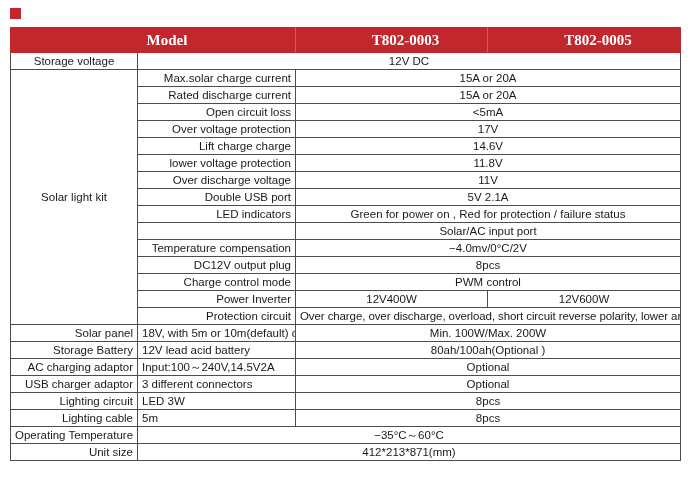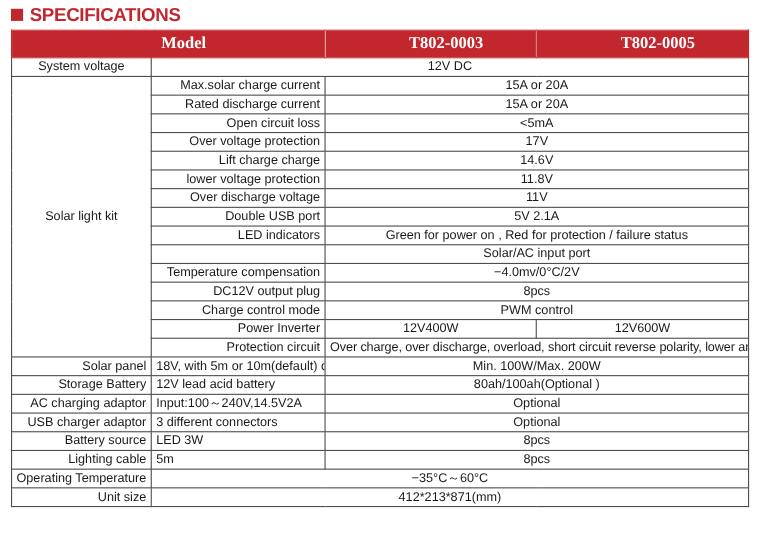--- a/index.html
+++ b/index.html
@@ -95,41 +95,40 @@
     letter-spacing: -0.1px;
     text-align: center;
   }
   .empty { }
 </style>
 </head>
 <body>
 
 <div class="title-row">
   <div class="title-bullet"></div>
-  <div class="title-text">SPECIFICATIONS</div>
 </div>
 
 <div class="table-wrap">
   <table class="spec">
     <colgroup>
       <col class="c1">
         <col class="c2">
         <col class="c3">
         <col class="c4">
     </colgroup>
     <tbody>
 
       <tr class="head">
         <th class="first" colspan="2">Model</th>
         <th>T802-0003</th>
         <th class="last">T802-0005</th>
       </tr>
 
       <tr>
-        <td class="lbl">System voltage</td>
+        <td class="lbl">Storage voltage</td>
         <td colspan="3" class="val">12V DC</td>
       </tr>
 
       <tr>
         <td class="rowspan-lbl" rowspan="15">Solar light kit</td>
         <td class="lbl-left">Max.solar charge current</td>
         <td colspan="2" class="val">15A or 20A</td>
       </tr>
       <tr>
         <td class="lbl-left">Rated discharge current</td>
@@ -203,21 +202,21 @@
         <td class="lbl-left">AC charging adaptor</td>
         <td class="val-left">Input:100～240V,14.5V2A</td>
         <td colspan="2" class="val">Optional</td>
       </tr>
       <tr>
         <td class="lbl-left">USB charger adaptor</td>
         <td class="val-left">3 different connectors</td>
         <td colspan="2" class="val">Optional</td>
       </tr>
       <tr>
-        <td class="lbl-left">Battery source</td>
+        <td class="lbl-left">Lighting circuit</td>
         <td class="val-left">LED 3W</td>
         <td colspan="2" class="val">8pcs</td>
       </tr>
       <tr>
         <td class="lbl-left">Lighting cable</td>
         <td class="val-left">5m</td>
         <td colspan="2" class="val">8pcs</td>
       </tr>
       <tr>
         <td class="lbl-left">Operating Temperature</td>

